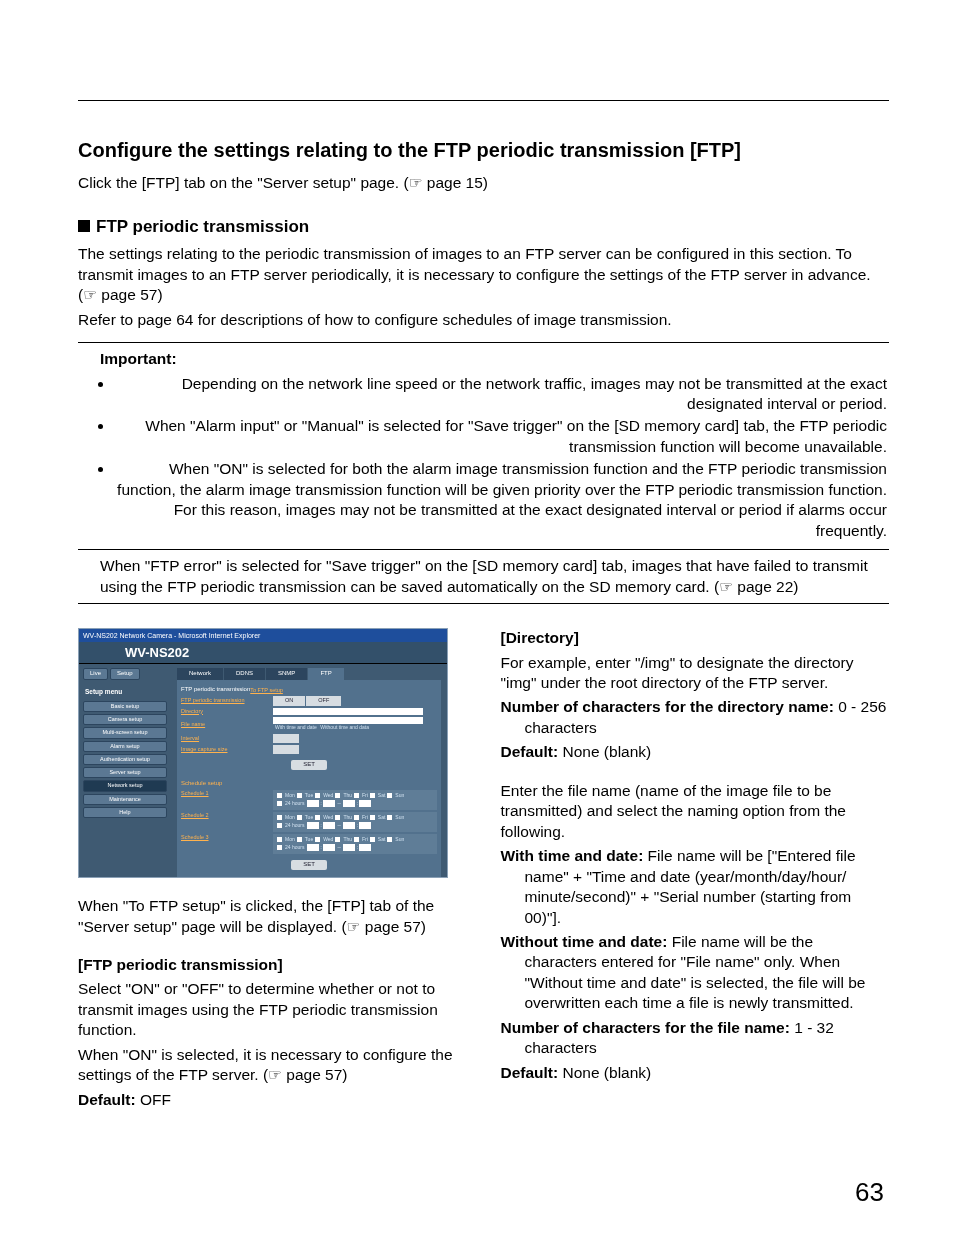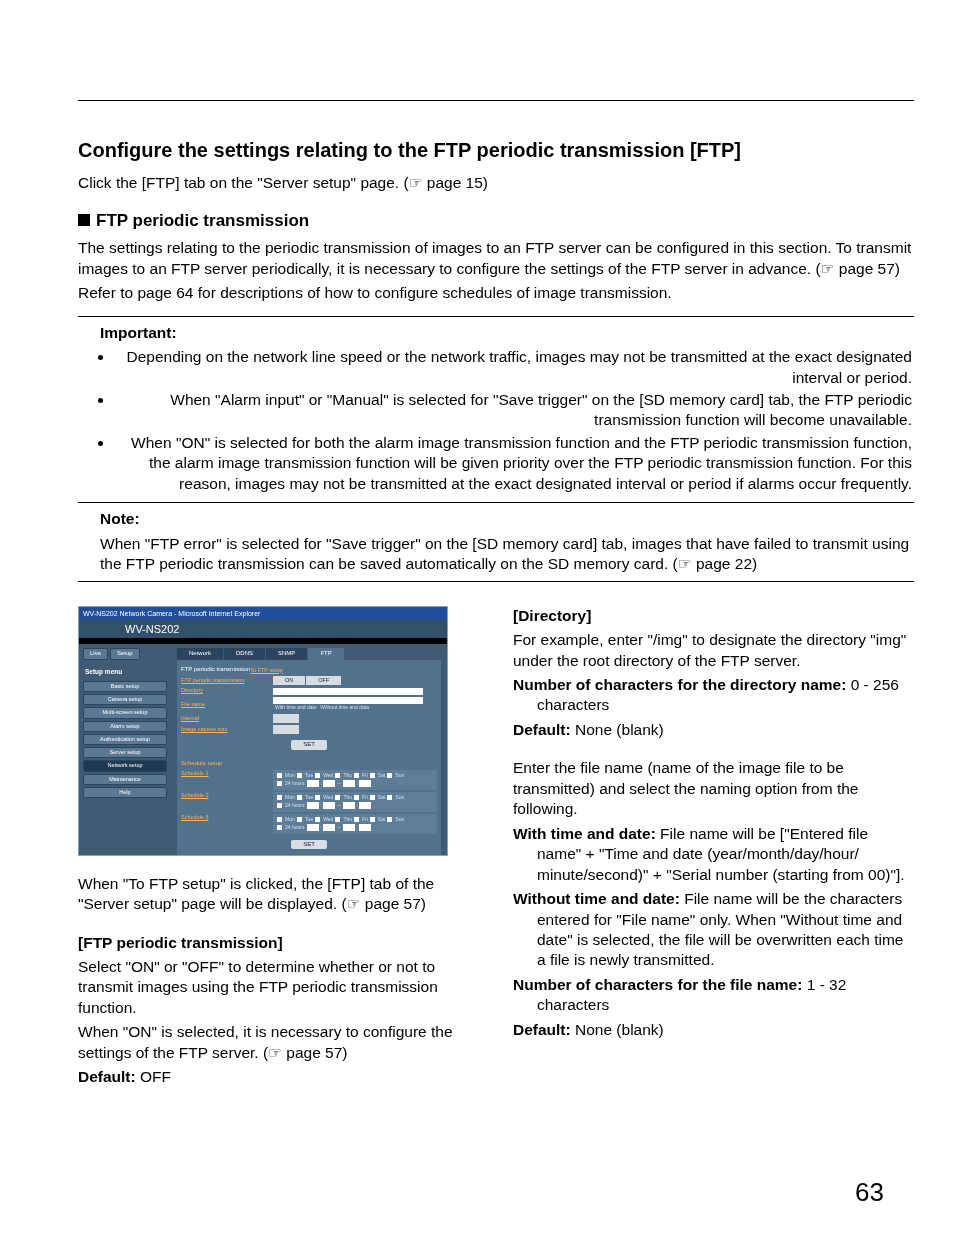--- a/index.html
+++ b/index.html
@@ -3,26 +3,26 @@
 <meta charset="utf-8">
 <style>
   html,body{margin:0;padding:0;background:#fff;}
   body{
     width:954px;height:1237px;
     font-family:Arial,Helvetica,sans-serif;
     font-size:15.5px;line-height:1.32;color:#000;
     position:relative;box-sizing:border-box;
   }
   .page{
-    position:relative;padding:100px 40px 60px 78px;
+    position:relative;padding:100px 65px 60px 78px;
     box-sizing:border-box;height:100%;
   }
   .hr-top{border:0;border-top:1px solid #000;margin:0 0 36px 0;}
   h1{font-size:20px;font-weight:bold;margin:0 0 10px 0;}
-  .intro{margin:0 0 16px 0;}
+  .intro{margin:0 0 22px 0;}
   .sq{display:inline-block;width:12px;height:12px;background:#000;margin-right:6px;vertical-align:baseline;}
   .subhead{font-size:17px;font-weight:bold;margin:0 0 6px 0;}
   p{margin:0 0 4px 0;}
   .box{border-top:1px solid #000;border-bottom:1px solid #000;margin-top:12px;padding:6px 2px 6px 22px;}
   .box-title{font-weight:bold;margin-bottom:4px;}
   .box ul{margin:0;padding-left:14px;}
   .box li{margin-bottom:2px;text-align:right;}
   .note-box{border-bottom:1px solid #000;padding:6px 2px 6px 22px;}
 
   .cols{display:flex;gap:34px;margin-top:24px;}
@@ -31,21 +31,21 @@
   .hd{font-weight:bold;}
   .indent{padding-left:24px;}
 
   
   .shot{
     width:370px;height:250px;margin:0 0 18px 0;
     background:#3f5a72;border:1px solid #8aa0b6;font-size:6px;color:#cfe0ef;
     position:relative;box-sizing:border-box;overflow:hidden;
   }
   .shot .titlebar{background:#1e4e9c;color:#fff;padding:2px 4px;font-size:7px;}
-  .shot .model{background:#33506a;color:#fff;font-weight:normal;font-size:11px;padding:2px 4px 2px 46px;border-bottom:6px solid #000000;}
+  .shot .model{background:#33506a;color:#fff;font-weight:bold;font-size:13px;padding:2px 4px 2px 46px;border-bottom:1px solid #000000;}
   .shot .body{display:flex;height:calc(100% - 24px);}
   .shot .side{width:84px;background:#3f5a72;padding:4px 4px;}
   .shot .tabbtn{display:inline-block;background:#5b7893;border:1px solid #2c455e;border-radius:2px;color:#fff;padding:1px 6px;font-size:6px;margin-right:2px;}
   .shot .menu-title{font-weight:bold;color:#fff;margin:8px 0 4px 2px;font-size:6.5px;}
   .shot .menu-item{background:#5b7893;border:1px solid #2c455e;border-radius:2px;color:#fff;padding:1px 3px;margin:2px 0;font-size:5.5px;text-align:center;}
   .shot .menu-item.active{background:#1f3a52;}
   .shot .main{flex:1;background:#3f5a72;padding:4px 6px;}
   .shot .tabs span{display:inline-block;background:#2c455e;color:#fff;padding:2px 12px;font-size:6px;margin-right:1px;}
   .shot .tabs span.act{background:#52718d;}
   .shot .panel{background:#52718d;margin-top:0;padding:4px;}
@@ -87,21 +87,20 @@
 
   <div class="box">
     <div class="box-title">Important:</div>
     <ul>
       <li>Depending on the network line speed or the network traffic, images may not be transmitted at the exact designated interval or period.</li>
       <li>When "Alarm input" or "Manual" is selected for "Save trigger" on the [SD memory card] tab, the FTP periodic transmission function will become unavailable.</li>
       <li>When "ON" is selected for both the alarm image transmission function and the FTP periodic transmission function, the alarm image transmission function will be given priority over the FTP periodic transmission function. For this reason, images may not be transmitted at the exact designated interval or period if alarms occur frequently.</li>
     </ul>
   </div>
   <div class="note-box">
-    <div class="box-title">Note:</div>
     <div>When "FTP error" is selected for "Save trigger" on the [SD memory card] tab, images that have failed to transmit using the FTP periodic transmission can be saved automatically on the SD memory card. (☞ page 22)</div>
   </div>
 
   <div class="cols">
 
     <div class="col">
 
       <div class="shot">
         <div class="titlebar">WV-NS202 Network Camera - Microsoft Internet Explorer</div>
         <div class="model">WV-NS202</div>

